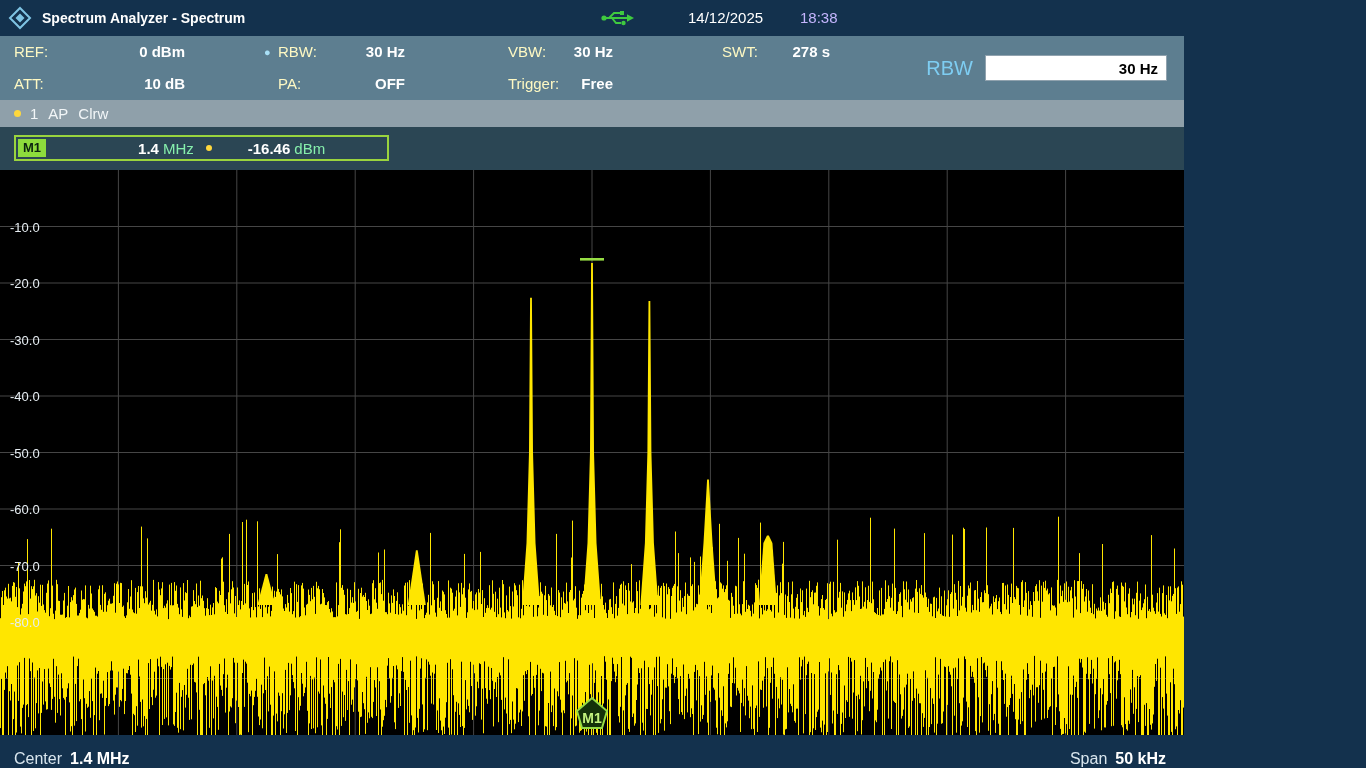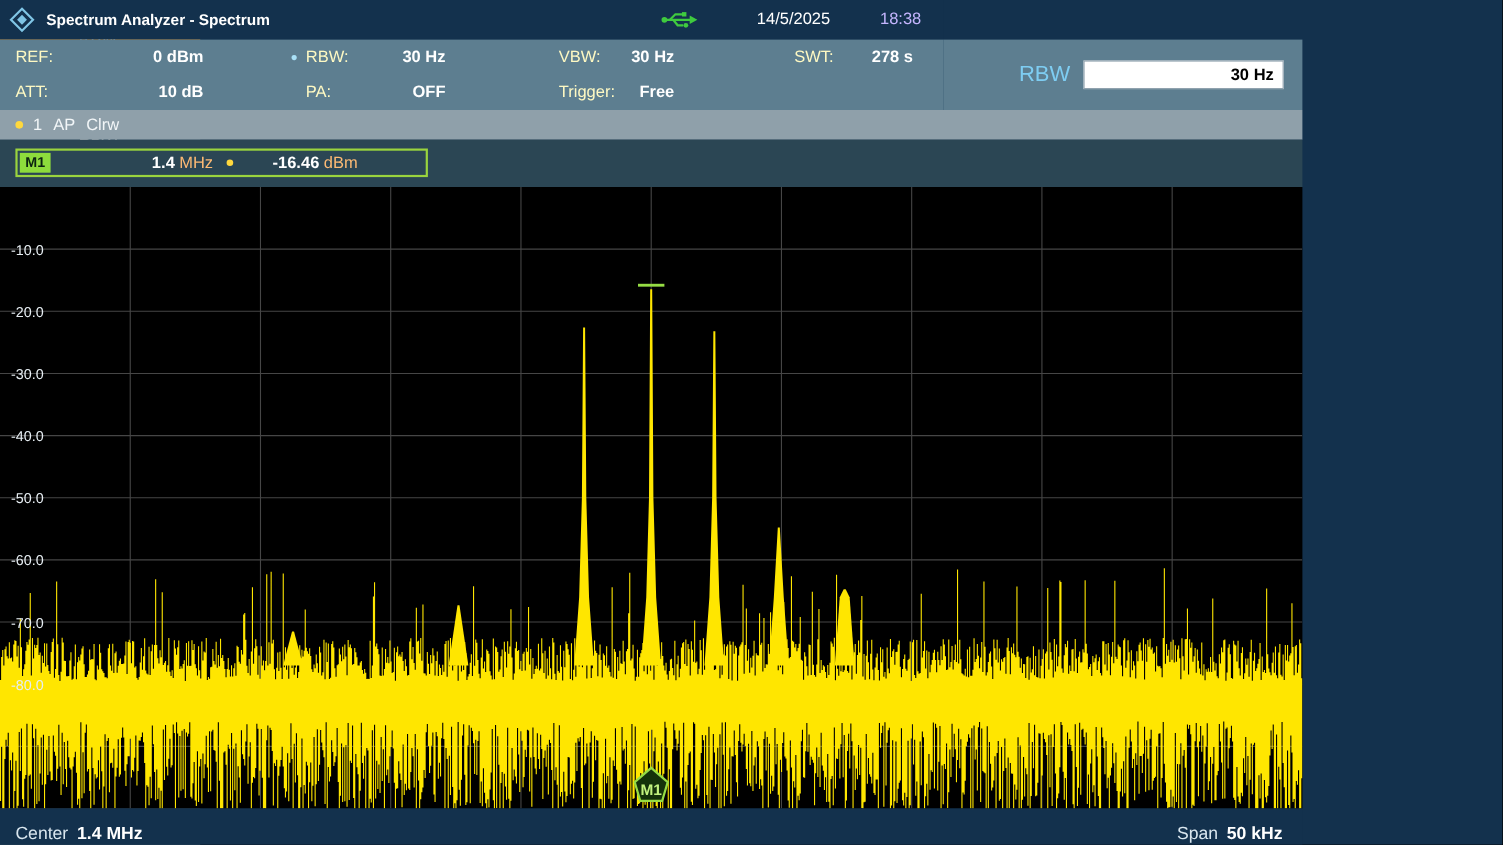--- a/index.html
+++ b/index.html
@@ -39,21 +39,21 @@
   #tracebar .bullet{width:7px;height:7px;border-radius:50%;background:#ffd83d;margin:0 9px 0 14px;}
   #tracebar span{margin-right:10px;}
 
   
   #markerbar{left:0;top:127px;width:1184px;height:43px;background:#2b4654;}
   #marker-box{position:absolute;left:14px;top:8px;width:375px;height:26px;box-sizing:border-box;
     border:2px solid #9ad43e;display:flex;align-items:center;font-size:15px;color:#fff;}
   #marker-chip{background:#8ddc3c;color:#0b2410;font-weight:700;font-size:13px;line-height:18px;
     padding:0 5px;margin-left:2px;}
   .mk-val{color:#fff;font-weight:700;margin-left:24px;}
-  .mk-unit{color:#fdba74;margin-left:4px;}
+  .mk-unit{color:#86efac;margin-left:4px;}
   #marker-box .freq{margin-left:92px;}
   #marker-box .ybullet{width:6px;height:6px;border-radius:50%;background:#ffd83d;margin:0 12px;}
 
   
   #chart{left:0;top:170px;width:1184px;height:565px;background:#000;}
 
   
   #footer{left:0;top:735px;width:1184px;height:33px;background:#13314d;display:flex;align-items:center;
     justify-content:space-between;font-size:16px;box-sizing:border-box;padding:0 18px 0 14px;}
   #footer .flabel{color:#d9e6ee;margin-right:8px;}
@@ -83,21 +83,21 @@
     <div id="app-title" class="abs">Spectrum Analyzer - Spectrum</div>
     <svg id="usb-icon" class="abs" viewBox="0 0 36 16">
       <circle cx="4" cy="8" r="2.6" fill="#3fca3f"></circle>
       <line x1="4" y1="8" x2="28" y2="8" stroke="#3fca3f" stroke-width="2"></line>
       <polygon points="27,4.2 34,8 27,11.8" fill="#3fca3f"></polygon>
       <polyline points="9,8 14,3 20,3" fill="none" stroke="#3fca3f" stroke-width="2"></polyline>
       <rect x="20" y="1" width="4" height="4" fill="#3fca3f"></rect>
       <polyline points="12,8 16,13 21,13" fill="none" stroke="#3fca3f" stroke-width="2"></polyline>
       <circle cx="23.5" cy="13" r="2.2" fill="#3fca3f"></circle>
     </svg>
-    <div id="hdr-date" class="abs">14/5/2025</div>
+    <div id="hdr-date" class="abs">14/12/2025</div>
     <div id="hdr-time" class="abs">18:38</div>
   </div>
 
   <div id="settings" class="abs">
     <span class="lbl" style="left:14px;top:0">REF:</span>
     <span class="val" style="left:60px;top:0;width:125px">0 dBm</span>
     <span class="lbl" style="left:14px;top:32px">ATT:</span>
     <span class="val" style="left:60px;top:32px;width:125px">10 dB</span>
 
     <span class="dot" style="left:264px;top:0">●</span>

